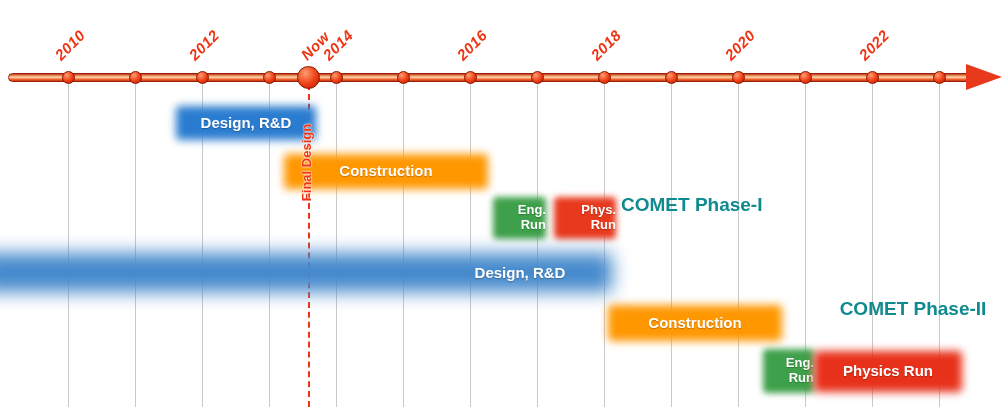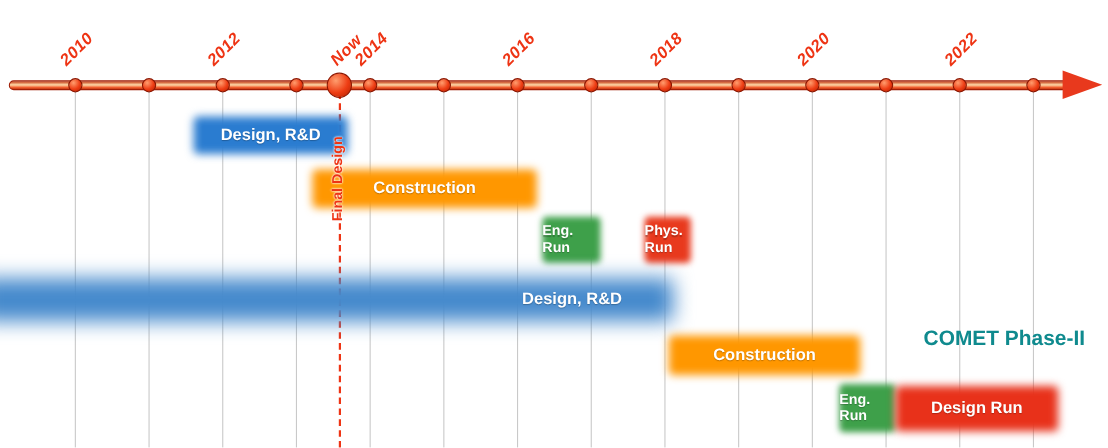--- a/index.html
+++ b/index.html
@@ -93,21 +93,21 @@
     left: 0; top: 0; right: 0; bottom: 0;
     border-radius: 4px;
   }
   .bar-label {
     position: relative;
     z-index: 2;
     color: #ffffff;
     font-weight: bold;
     font-size: 15px;
     line-height: 1.12;
-    text-align: left;
+    text-align: right;
     text-shadow: 0 1px 1px rgba(0,0,0,0.25);
   }
   .annotation {
     position: absolute;
     z-index: 2;
     font-weight: bold;
     font-size: 19px;
     line-height: 23px;
     white-space: nowrap;
   }
@@ -170,41 +170,42 @@
         <span class="bar-label" style="font-size: 15px;">Design, R&amp;D</span>
       </div>
       <div class="bar" style="left: 284px; top: 154px; width: 204px; height: 35px;">
         <div class="bar-bg" style="background: rgb(255, 151, 0); filter: blur(4px);"></div>
         <span class="bar-label" style="font-size: 15px;">Construction</span>
       </div>
       <div class="bar" style="left: 493px; top: 197px; width: 53px; height: 42px;">
         <div class="bar-bg" style="background: rgb(62, 160, 74); filter: blur(3px);"></div>
         <span class="bar-label" style="font-size: 13px;">Eng. Run</span>
       </div>
-      <div class="bar" style="left: 586px; top: 197px; width: 42px; height: 42px;">
+      <div class="bar" style="left: 554px; top: 197px; width: 62px; height: 42px;">
         <div class="bar-bg" style="background: rgb(232, 57, 29); filter: blur(3px);"></div>
         <span class="bar-label" style="font-size: 13px;">Phys. Run</span>
       </div>
       <div class="bar" style="left: -18px; top: 253px; width: 630px; height: 39px;">
         <div class="bar-bg" style="background: rgb(68, 137, 204); filter: blur(9px);"></div>
         <span class="bar-label" style="font-size: 15px; position: absolute; left: 538px; top: 50%; transform: translate(-50%, -50%); white-space: nowrap;">Design, R&amp;D</span>
       </div>
       <div class="bar" style="left: 608px; top: 305px; width: 174px; height: 36px;">
         <div class="bar-bg" style="background: rgb(255, 151, 0); filter: blur(4px);"></div>
         <span class="bar-label" style="font-size: 15px;">Construction</span>
       </div>
       <div class="bar" style="left: 763px; top: 349px; width: 51px; height: 44px;">
         <div class="bar-bg" style="background: rgb(62, 160, 74); filter: blur(3px);"></div>
         <span class="bar-label" style="font-size: 13px;">Eng. Run</span>
       </div>
       <div class="bar" style="left: 814px; top: 351px; width: 148px; height: 41px;">
         <div class="bar-bg" style="background: rgb(232, 49, 26); filter: blur(4px);"></div>
-        <span class="bar-label" style="font-size: 15px;">Design Run</span>
+        <span class="bar-label" style="font-size: 15px;">Physics Run</span>
       </div>
     </div>
   <div id="annotations">
       <div class="annotation" style="left: 621px; top: 193px; color: rgb(15, 138, 142);">
+        <div class="ann-title">COMET Phase-I</div>
       </div>
       <div class="annotation" style="left: 913px; top: 297px; color: rgb(15, 138, 142); transform: translateX(-50%); text-align: left;">
         <div class="ann-title">COMET Phase-II</div>
       </div>
     </div>
 </div>
 
 </body></html>

